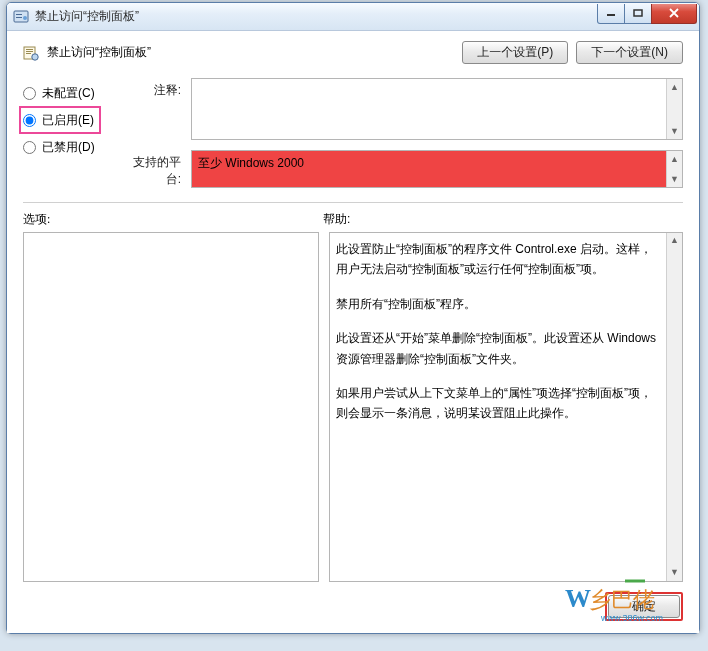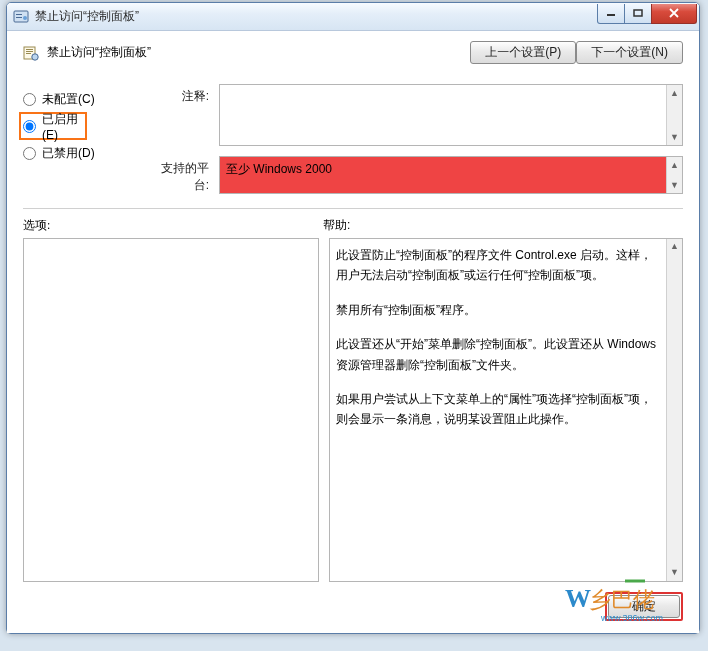--- a/index.html
+++ b/index.html
@@ -90,55 +90,55 @@
     width: 16px; height: 16px;
     margin-right: 8px;
     display: inline-flex;
   }
   .header-row .policy-name {
     flex: 1;
     color: #000;
   }
   .nav-buttons {
     display: flex;
+    gap: 8px;
   }
   .btn {
     height: 23px;
     padding: 0 14px;
     border: 1px solid #8a8a8a;
     background: linear-gradient(#fefefe, #eaeaea 45%, #dcdcdc);
     border-radius: 3px;
     font-family: inherit;
     font-size: 12px;
     color: #222;
     cursor: pointer;
     display: inline-flex;
     align-items: center;
     justify-content: center;
   }
   .top-grid {
     display: flex;
-    margin-top: 12px;
-    gap: 28px;
+    margin-top: 6px;
   }
   .radio-col {
     width: 96px;
     padding-top: 2px;
   }
   .radio-item {
     display: flex;
     align-items: center;
     height: 26px;
   }
   .radio-item input { margin: 0 6px 0 0; }
   .radio-highlight {
-    border: 2px solid #f97316;
+    border: 2px solid #ec4899;
     padding: 2px 4px 2px 2px;
     margin-left: -4px;
-    width: 68px;
+    width: 82px;
   }
   .meta-col {
     flex: 1;
     display: flex;
     flex-direction: column;
     gap: 10px;
     justify-content: center;
   }
   .meta-row {
     display: flex;

